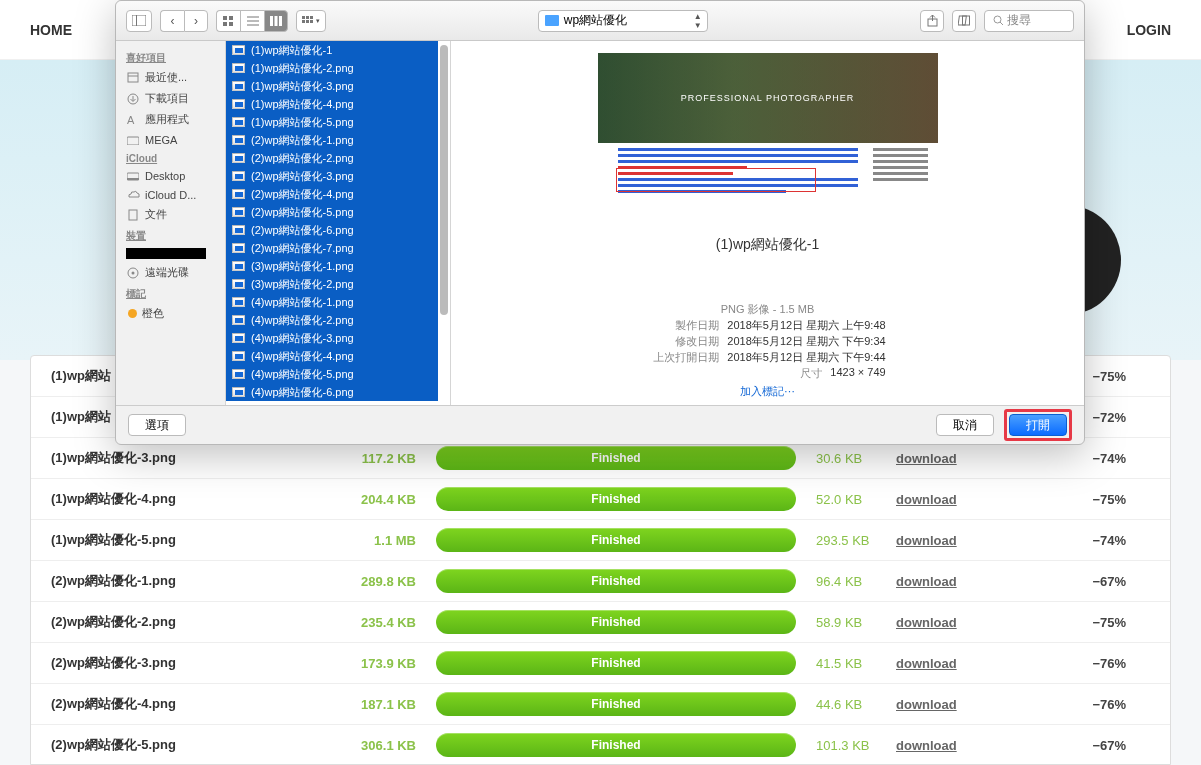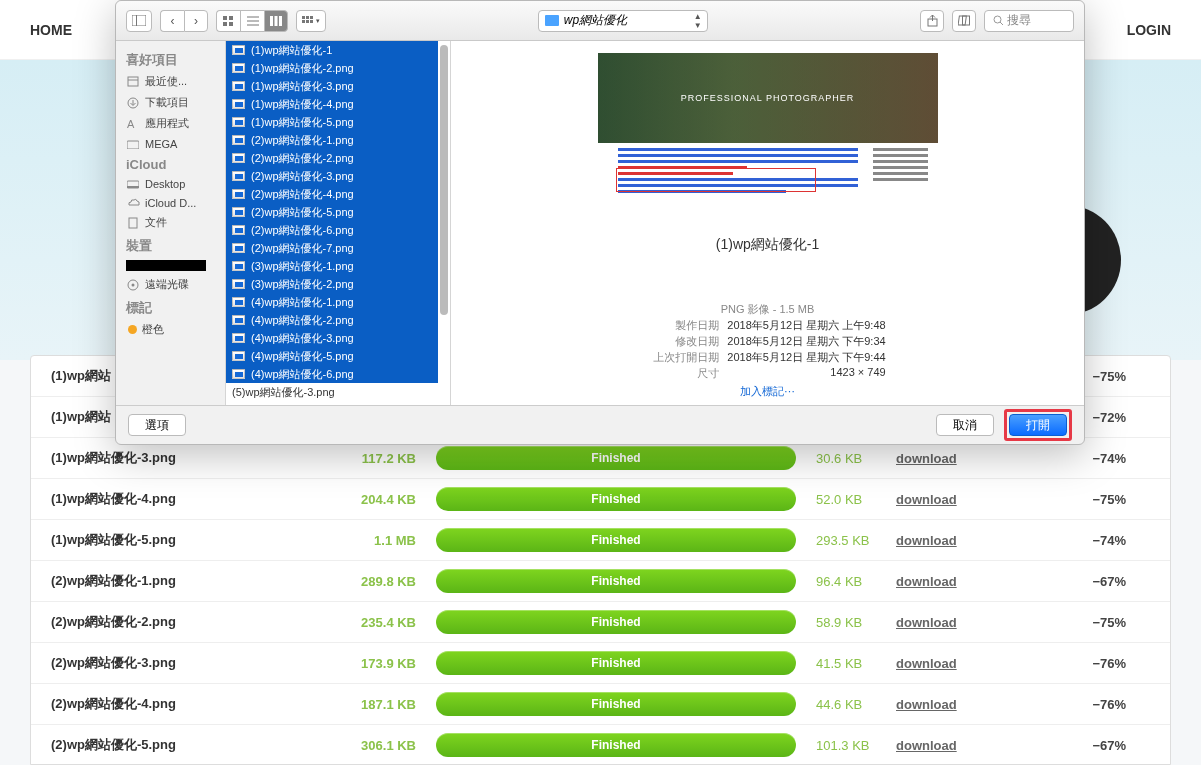--- a/index.html
+++ b/index.html
@@ -36,21 +36,21 @@
 .tgroup .tbtn:last-child { border-radius: 0 4px 4px 0; border-right-width: 1px; }
 .tbtn.active { background: #888; color: #fff; }
 .path-select { display: flex; align-items: center; height: 22px; border: 1px solid #bbb; border-radius: 4px; background: #fff; padding: 0 22px 0 6px; font-size: 12px; position: relative; min-width: 170px; }
 .path-select .folder { width: 14px; height: 11px; background: #4aa3ff; border-radius: 1px; margin-right: 5px; }
 .path-select .chev { position: absolute; right: 5px; font-size: 8px; color: #555; }
 .search { display: flex; align-items: center; height: 22px; border: 1px solid #bbb; border-radius: 4px; background: #fff; padding: 0 8px; font-size: 12px; color: #888; width: 90px; }
 .search svg { margin-right: 3px; }
 
 .finder-body { flex: 1; display: flex; overflow: hidden; border-bottom: 1px solid #ccc; }
 .sidebar { width: 110px; background: #f1f1f1; border-right: 1px solid #d5d5d5; padding: 6px 0; font-size: 11px; overflow: hidden; }
-.sidebar .section { color: #888; font-weight: 600; padding: 4px 10px 2px; font-size: 13px; }
+.sidebar .section { color: #888; font-weight: 600; padding: 4px 10px 2px; font-size: 10px; text-decoration: underline; }
 .sidebar .sitem { display: flex; align-items: center; padding: 3px 10px; color: #444; gap: 5px; cursor: pointer; }
 .sidebar .sicon { width: 14px; height: 13px; display: flex; align-items: center; justify-content: center; color: #888; }
 .sidebar .dot { width: 9px; height: 9px; border-radius: 5px; background: #f5a623; margin-left: 2px; }
 
 .filecol { width: 225px; background: #fff; border-right: 1px solid #d5d5d5; position: relative; overflow: hidden; }
 .file-highlight-box { position: absolute; left: -5px; top: -5px; right: -5px; bottom: -5px; border: 3px solid #e63946; pointer-events: none; z-index: 5; }
 .filelist { position: absolute; inset: 0; overflow: hidden; padding-right: 12px; }
 .fitem { display: flex; align-items: center; height: 18px; padding: 0 6px; background: #0a5ec4; color: #fff; font-size: 11px; gap: 6px; cursor: pointer; }
 .fitem .ficon { width: 13px; height: 10px; background: linear-gradient(#fff,#e3e3e3); border: .5px solid rgba(0,0,0,.2); display: flex; }
 .fitem .ficon.sel::after { content:""; flex:1; background: #1569d6; margin: 1.5px; }
@@ -62,21 +62,21 @@
 .preview-img { width: 340px; height: 180px; background: #fff; position: relative; }
 .pv-hero { position: absolute; left: 0; right: 0; top: 0; height: 90px; background: linear-gradient(rgba(30,30,30,.4),rgba(30,30,30,.4)), linear-gradient(90deg,#3b6e3e,#6a8b4c 40%,#8a6c45); display: flex; align-items: center; justify-content: center; color: #fff; font-size: 9px; letter-spacing: 1px; }
 .pv-text { position: absolute; top: 95px; left: 20px; right: 80px; }
 .pv-line { height: 3px; background: #3161d6; margin-bottom: 3px; }
 .pv-line.r { background: #d33; width: 54%; }
 .pv-redbox { position: absolute; top: 115px; left: 18px; width: 200px; height: 24px; border: 1px solid #d33; }
 .pv-side { position: absolute; right: 10px; top: 95px; width: 55px; }
 .pv-side div { height: 3px; background: #888; margin-bottom: 3px; }
 .preview h3 { font-size: 14px; color: #333; margin: 10px 0 12px; font-weight: 400; }
 .meta { text-align: center; color: #888; font-size: 11px; }
-.meta-row { display: flex; justify-content: space-between; gap: 8px; margin: 1px 0; }
+.meta-row { display: flex; justify-content: flex-end; gap: 8px; margin: 1px 0; }
 .meta-row .lbl { color: #888; min-width: 70px; text-align: right; }
 .meta-row .val { color: #333; text-align: left; }
 .add-tags { color: #1569d6; margin-top: 3px; cursor: pointer; }
 
 .finder-footer { height: 38px; display: flex; align-items: center; padding: 0 12px; gap: 10px; }
 .finder-footer .fbtn { height: 22px; padding: 0 16px; background: #fff; border: 1px solid #bbb; border-radius: 4px; font-size: 12px; cursor: pointer; display: flex; align-items: center; }
 .finder-footer .fbtn.primary { background: linear-gradient(#4aa0ff,#0a6bff); color: #fff; border-color: #0a5ed0; }
 .finder-footer .spacer { flex: 1; }
 .footer-open-box { border: 3px solid #e63946; padding: 2px; border-radius: 3px; }
 </style>
@@ -221,21 +221,21 @@
           <rect x="0" y="0" width="3" height="3" fill="#777"></rect>
           <rect x="4" y="0" width="3" height="3" fill="#777"></rect>
           <rect x="8" y="0" width="3" height="3" fill="#777"></rect>
           <rect x="0" y="4" width="3" height="3" fill="#777"></rect>
           <rect x="4" y="4" width="3" height="3" fill="#777"></rect>
           <rect x="8" y="4" width="3" height="3" fill="#777"></rect>
         </svg>
         <span style="font-size:7px;margin-left:2px;">▾</span>
       </div>
 
-    <div style="flex:1;display:flex;justify-content:center;font-style:italic;">
+    <div style="flex:1;display:flex;justify-content:center;">
       <div class="path-select">
         <span class="folder"></span>
         <span>wp網站優化</span>
         <span class="chev">▲<br>▼</span>
       </div>
     </div>
 
     <div class="tbtn">
         <svg width="11" height="12">
           <rect x="1" y="4" width="9" height="7" fill="none" stroke="#777"></rect>
@@ -404,20 +404,24 @@
             <span class="ficon sel"></span>
             <span>(4)wp網站優化-1.png</span>
           </div>
           <div class="fitem">
             <span class="ficon sel"></span>
             <span>(4)wp網站優化-2.png</span>
           </div>
           <div class="fitem">
             <span class="ficon sel"></span>
             <span>(4)wp網站優化-3.png</span>
+          </div>
+          <div class="fitem">
+            <span class="ficon sel"></span>
+            <span>(4)wp網站優化-4.png</span>
           </div>
           <div class="fitem">
             <span class="ficon sel"></span>
             <span>(4)wp網站優化-5.png</span>
           </div>
           <div class="fitem">
             <span class="ficon sel"></span>
             <span>(4)wp網站優化-6.png</span>
           </div>
           <div class="fitem last">

